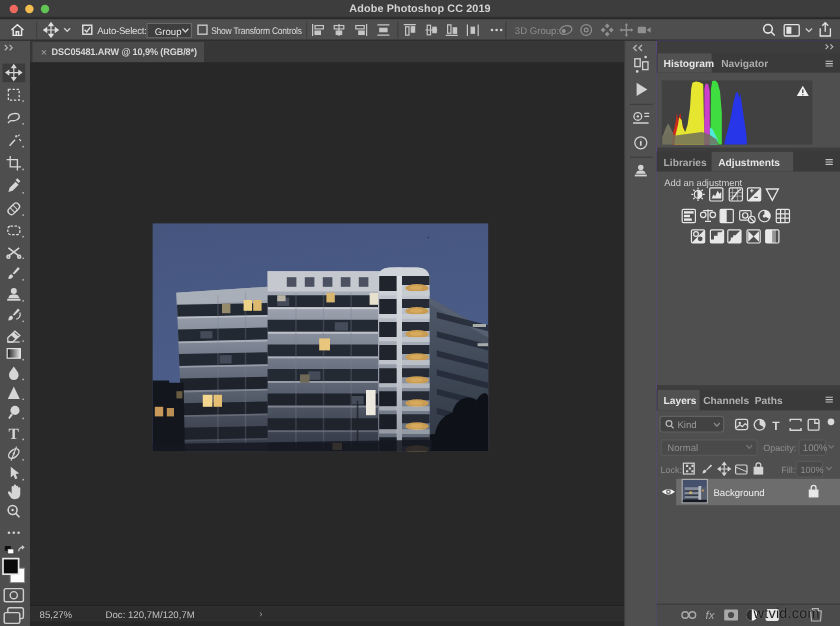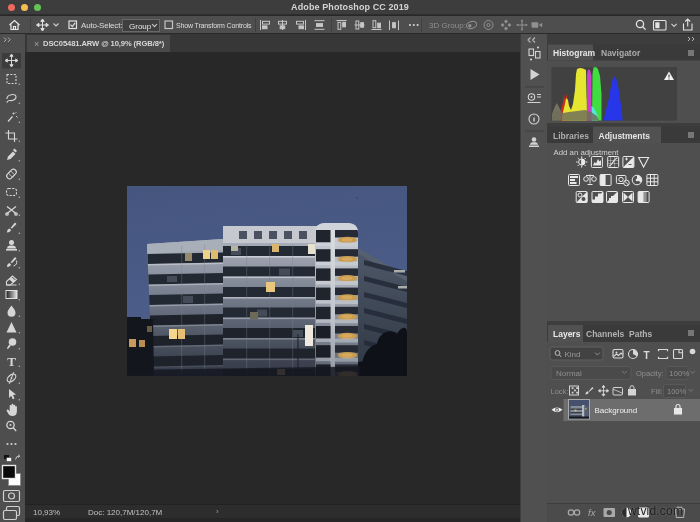--- a/index.html
+++ b/index.html
@@ -405,21 +405,21 @@
       <path d="M0 131 L14 131 L14 133 L26 133 L27 190 L0 190 Z" fill="#13161c"></path>
       <g>
         <rect x="2" y="153" width="7" height="8" fill="#c9995c"></rect>
         <rect x="12" y="154" width="6" height="7" fill="#b98e55"></rect>
       <rect x="20" y="140" width="5" height="6" fill="#6a5c42"></rect>
       </g>
       <rect x="170.3" y="148" width="1.3" height="42" fill="#20242c" opacity="0.85"></rect>
       <path d="M0 190 V184 L233 180.5 V190 Z" fill="#151821" opacity="0.85"></path>
     </svg>
 <div id="status" class="abs">
-<span style="position:absolute;left:8px;top:3px;">10,93%</span>
+<span style="position:absolute;left:8px;top:3px;">85,27%</span>
 <span style="position:absolute;left:63px;top:3px;">Doc: 120,7M/120,7M</span>
 <span style="position:absolute;left:191px;top:2px;color:#9a9a9a;">›</span>
     </div>
 <div id="below" class="abs"></div>
 <div id="dockstrip" class="abs">
       <svg class="abs" style="left:0;top:0" width="27" height="488" viewBox="0 0 27 488">
         <path d="M9.5 3.5 L7 6 l2.5 2.5 M14 3.5 L11.5 6 l2.5 2.5" stroke="#b9b9b9" stroke-width="1.1" fill="none"></path>
         <g stroke="#d2d2d2" stroke-width="1.1" fill="none">
       <rect x="8" y="15" width="4.5" height="6.5"></rect>
           <rect x="14.5" y="17.5" width="4.5" height="6.5"></rect>

